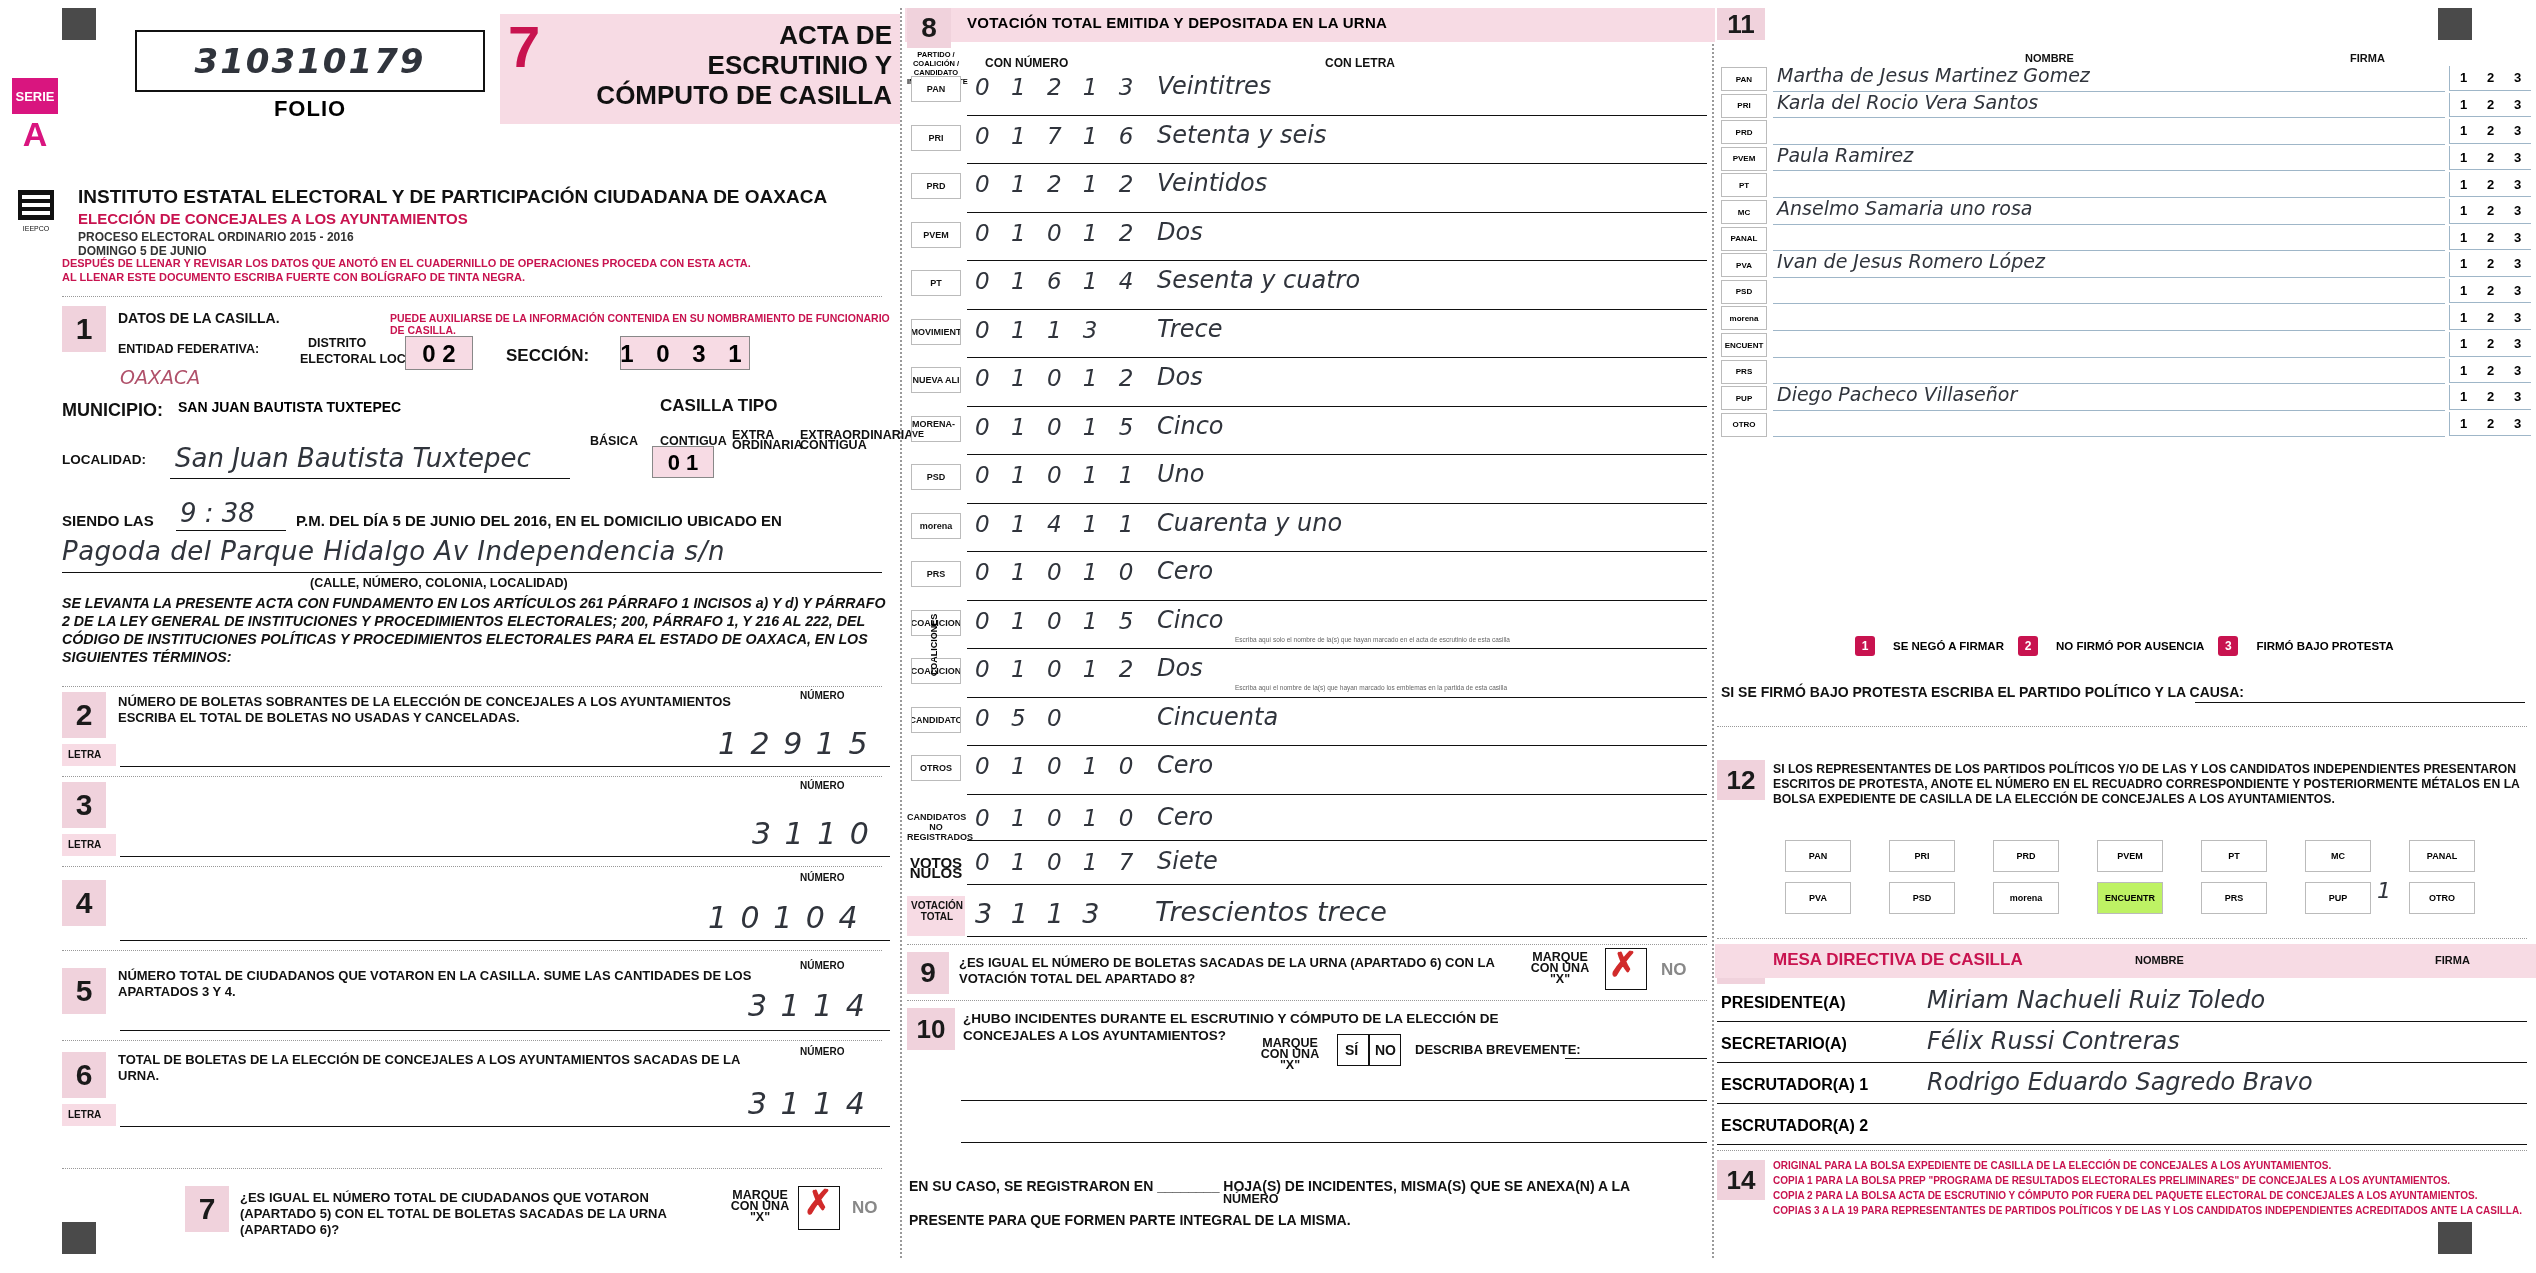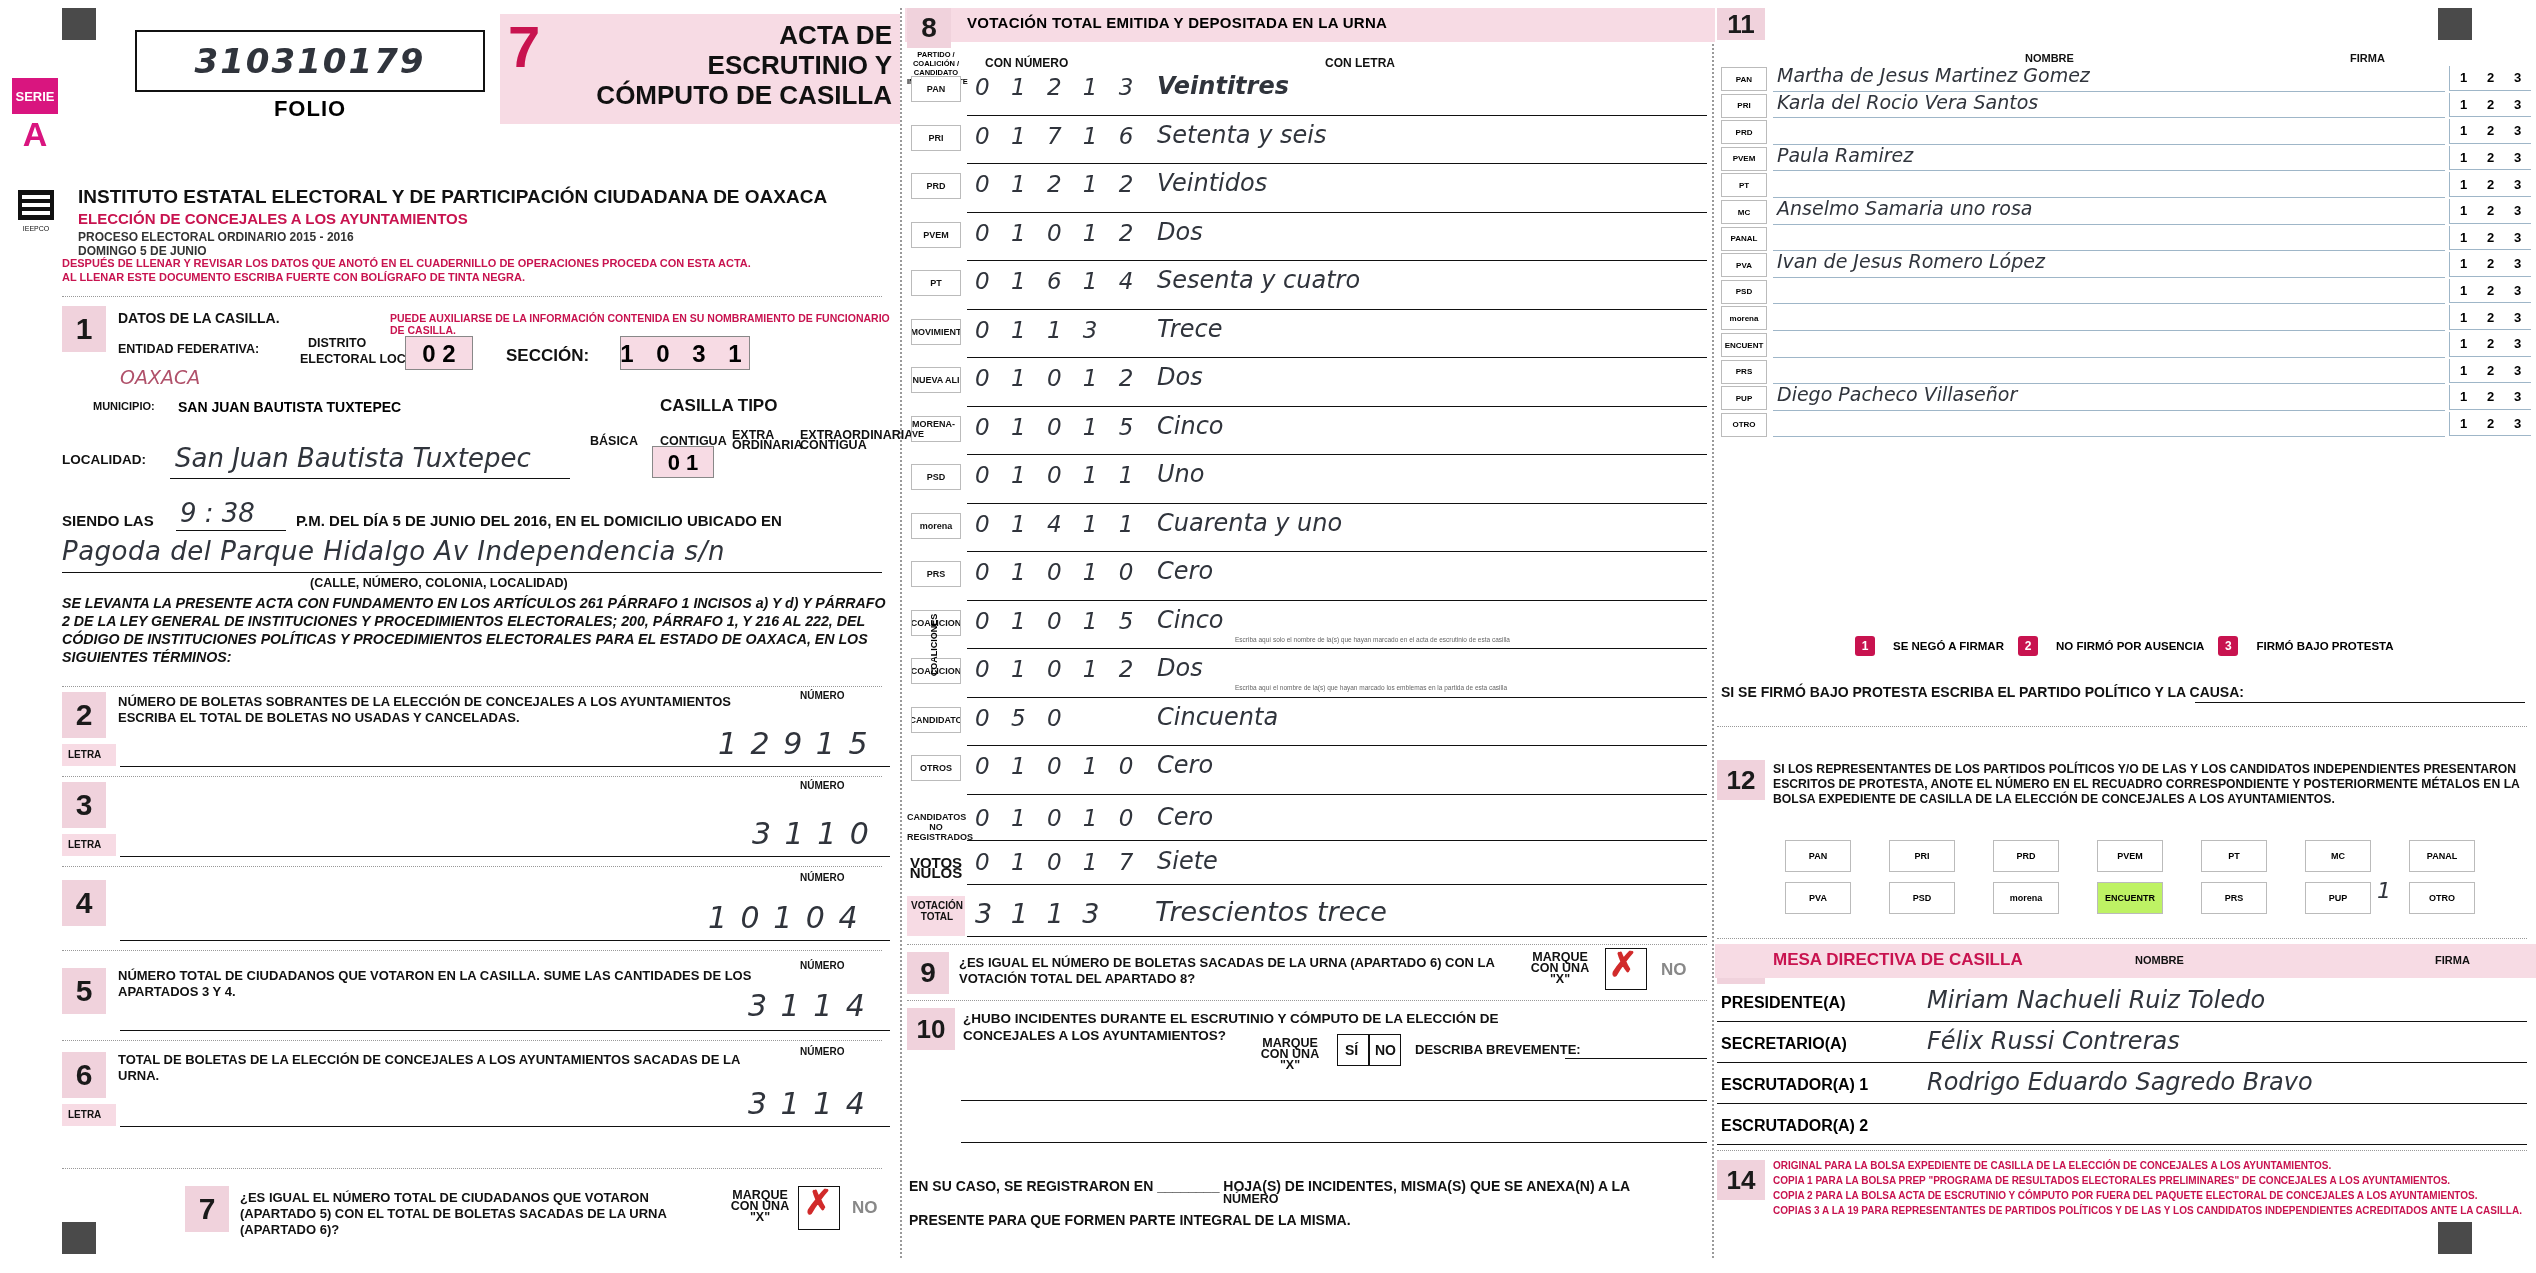--- a/index.html
+++ b/index.html
@@ -202,21 +202,21 @@
     <div class="field-label" style="left:118px;top:342px;">ENTIDAD FEDERATIVA:</div>
     <div class="field-label" style="left:308px;top:336px;">DISTRITO</div>
     <div class="field-label xs" style="left:300px;top:352px;">ELECTORAL LOCAL</div>
     <div class="pinkbox" style="position:absolute;left:405px;top:336px;width:68px;height:34px;border:1px solid #888;"></div>
     <div style="position:absolute;left:405px;top:340px;width:68px;text-align:center;font-size:24px;font-weight:bold;">0 2</div>
 
     <div class="field-label" style="left:506px;top:346px;font-size:17px;">SECCIÓN:</div>
     <div class="pinkbox" style="position:absolute;left:620px;top:336px;width:130px;height:34px;border:1px solid #888;"></div>
     <div style="position:absolute;left:620px;top:340px;width:130px;text-align:center;font-size:24px;font-weight:bold;letter-spacing:8px;">1 0 3 1</div>
 
-    <div class="field-label" style="left:62px;top:400px;font-size:11px;margin-left:31px;">MUNICIPIO:</div>
+    <div class="field-label" style="left:62px;top:400px;font-size:18px;">MUNICIPIO:</div>
     <div style="position:absolute;left:178px;top:399px;font-size:14px;font-weight:bold;">SAN JUAN BAUTISTA TUXTEPEC</div>
 
     <div class="field-label" style="left:660px;top:396px;font-size:17px;">CASILLA TIPO</div>
 
     <div class="hand" style="position:absolute;left:120px;top:366px;font-size:19px;color:#b0516a;">OAXACA</div>
 
     <div class="field-label xs" style="left:590px;top:434px;">BÁSICA</div>
     <div class="field-label xs" style="left:660px;top:434px;">CONTIGUA</div>
     <div class="field-label xs" style="left:732px;top:430px;width:62px;line-height:10px;">EXTRA ORDINARIA</div>
     <div class="field-label xs" style="left:800px;top:430px;width:70px;line-height:10px;">EXTRAORDINARIA CONTIGUA</div>
@@ -293,21 +293,21 @@
     <div class="numbox" style="position:absolute;left:2px;top:8px;width:44px;height:40px;font-size:28px;">8</div>
 
     <div class="party-col-head" style="top:50px;">PARTIDO / COALICIÓN / CANDIDATO INDEPENDIENTE</div>
     <div class="field-label" style="left:80px;top:56px;font-size:12px;">CON NÚMERO</div>
     <div class="field-label" style="left:420px;top:56px;font-size:12px;">CON LETRA</div>
 
     <div id="vote-grid">
         <div class="plogo" style="top: 76px;">PAN</div>
         <div class="rowline" style="top: 114.5px;"></div>
         <div class="hand vrow-num" style="left: 70px; top: 74px;">0 1 2 1 3</div>
-        <div class="hand vrow-txt" style="left: 252px; top: 72px; font-weight: bold;">Veintitres</div>
+        <div class="hand vrow-txt" style="left: 252px; top: 72px;">Veintitres</div>
         <div class="plogo" style="top: 124.5px;">PRI</div>
         <div class="rowline" style="top: 163px;"></div>
         <div class="hand vrow-num" style="left: 70px; top: 122.5px;">0 1 7 1 6</div>
         <div class="hand vrow-txt" style="left: 252px; top: 120.5px; font-style: italic;">Setenta y seis</div>
         <div class="plogo" style="top: 173px;">PRD</div>
         <div class="rowline" style="top: 211.5px;"></div>
         <div class="hand vrow-num" style="left: 70px; top: 171px;">0 1 2 1 2</div>
         <div class="hand vrow-txt" style="left: 252px; top: 169px;">Veintidos</div>
         <div class="plogo" style="top: 221.5px;">PVEM</div>
         <div class="rowline" style="top: 260px;"></div>

